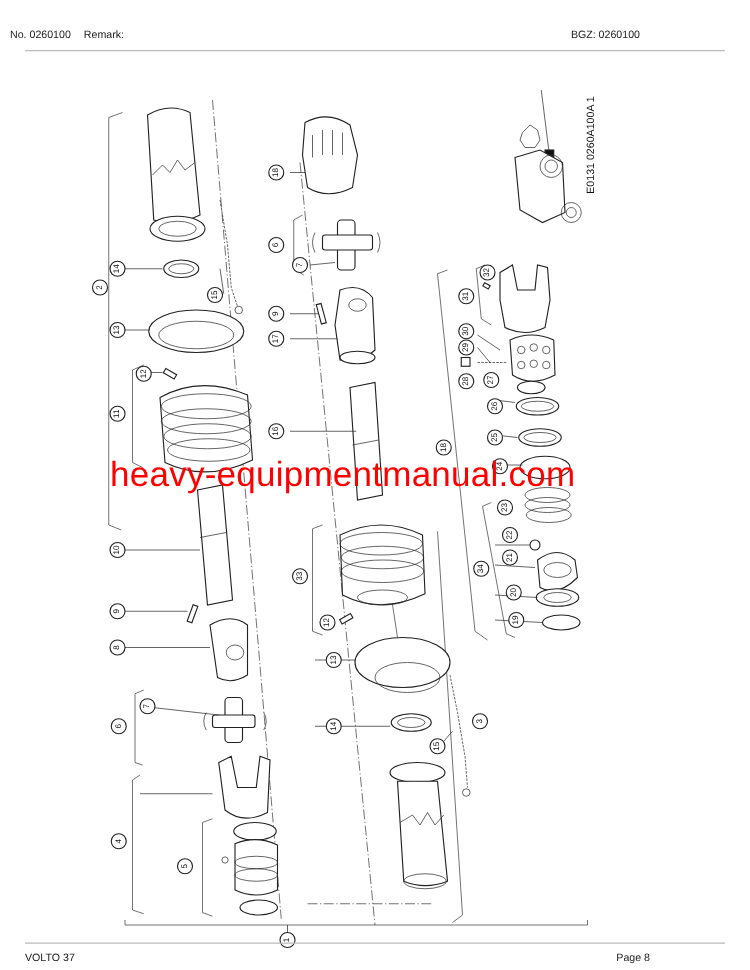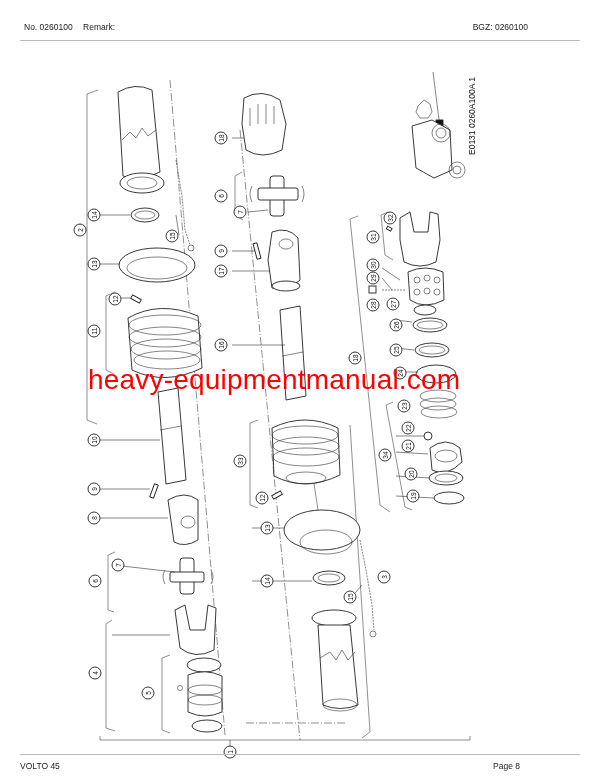--- a/index.html
+++ b/index.html
@@ -1,20 +1,20 @@
 <!DOCTYPE html>
 <html><head>
 <meta charset="utf-8">
 <style>
   html, body { margin:0; padding:0; background:#ffffff; }
   body { width:600px; height:776px; position:relative; overflow:hidden; font-family:"Liberation Sans", sans-serif; color:#111; }
   .hdr { position:absolute; top:22px; font-size:8.5px; color:#222; }
-  .hdr-left { left:24px;text-align:right; }
+  .hdr-left { left:8px;text-align:right; }
   .hdr-left span + span { margin-left:8px; }
-  .hdr-right { right:72px; }
+  .hdr-right { right:88px; }
   .ftr { position:absolute; top:761px; font-size:8.5px; color:#222; }
   .ftr-left { left:20px; }
   .ftr-right { right:80px; }
   .rule { position:absolute; left:20px; right:20px; height:0; border-top:1px solid #bbb; }
   svg.diagram { position:absolute; left:0; top:0; }
   .callout circle { fill:#fff; stroke:#222; stroke-width:0.9; }
   .callout text { font-family:"Liberation Sans", sans-serif; font-size:6.5px; fill:#111; text-anchor:middle; dominant-baseline:central; }
   .part { fill:#fff; stroke:#222; stroke-width:0.9; }
   .thin { fill:none; stroke:#333; stroke-width:0.6; }
   .dash { fill:none; stroke:#444; stroke-width:0.6; stroke-dasharray:8 2 1 2; }
@@ -439,14 +439,14 @@
 </svg>
 
 <div class="refcode">
   <span>E0131 0260A100A 1</span>
 </div>
 
 <div class="watermark">heavy-equipmentmanual.com</div>
 
 <div class="rule" style="top:754px"></div>
 
-<div class="ftr ftr-left">VOLTO 45</div>
+<div class="ftr ftr-left">VOLTO 37</div>
 <div class="ftr ftr-right">Page 8</div>
 
 </body></html>

